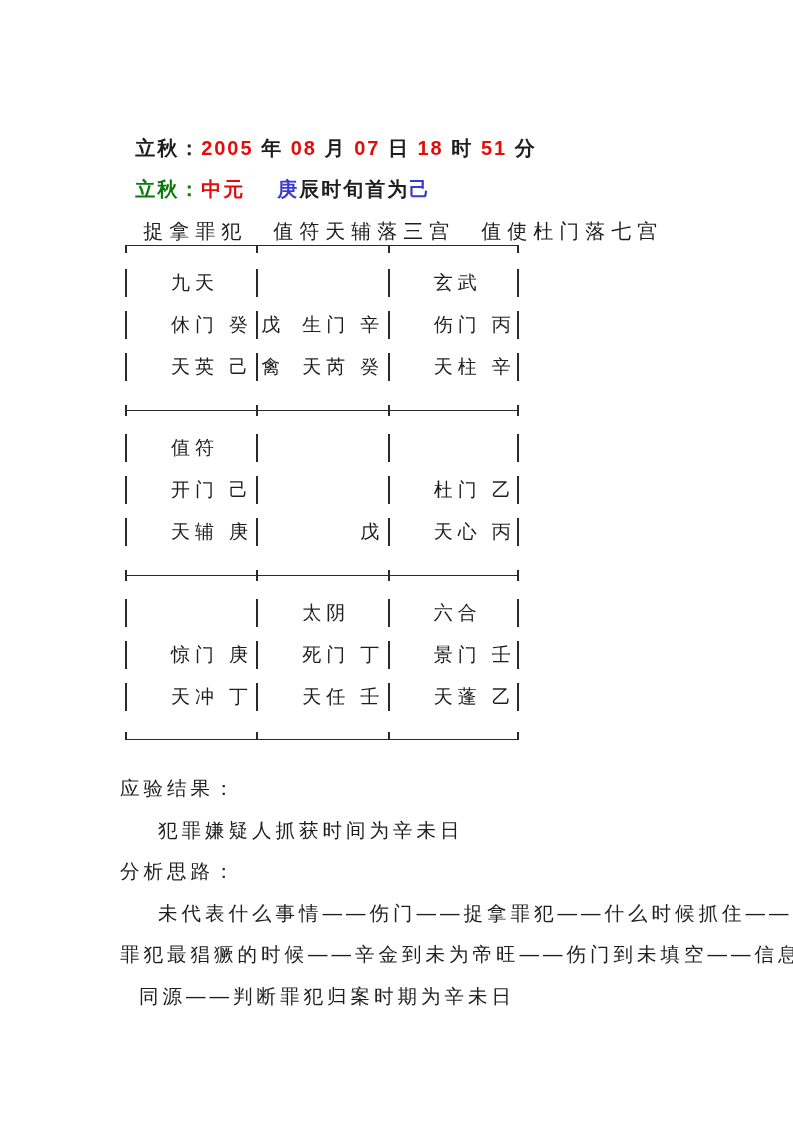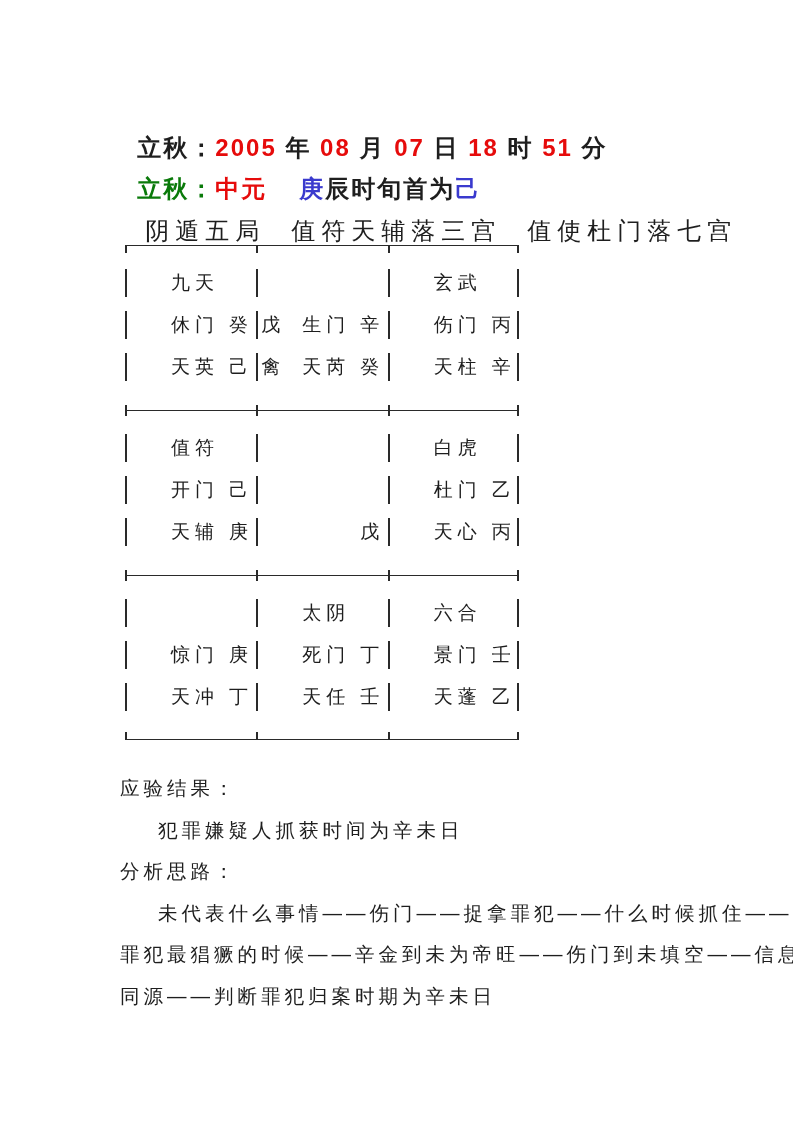--- a/index.html
+++ b/index.html
@@ -2,21 +2,21 @@
 <html><head>
 <meta charset="utf-8">
 <style>
   html,body{margin:0;padding:0;}
   body{
     width:793px;height:1122px;background:#ffffff;position:relative;
     font-family:"Liberation Sans","DejaVu Sans",sans-serif;color:#1e1e1e;
     overflow:hidden;
   }
   
-  .hdr{position:absolute;left:120px;white-space:pre;font-size:24px;line-height:28px;}
+  .hdr{position:absolute;left:120px;white-space:pre;font-size:20px;line-height:28px;}
   .hdr.bold{font-weight:700;letter-spacing:2px;}
   #hdr1{top:106px;}
   #hdr2{top:147px;text-align:center;}
   #hdr3{top:189px;font-weight:400;letter-spacing:6px;}
   #hdr3 span{margin-right:26px;}
   #hdr3 span:last-child{margin-right:9px;}
   #hdr2 .gap{margin-left:32px;}
   
   .grid{position:absolute;left:125px;top:245px;width:394px;height:496px;font-size:19px;}
   .hline{position:absolute;left:0;width:394px;height:1px;background:#2a2a2a;}
@@ -41,35 +41,35 @@
   .cl .main{position:absolute;left:46px;letter-spacing:5px;white-space:pre;}
   .cl .stem{position:absolute;right:8px;}
   
   .para{position:absolute;left:120px;font-size:19.5px;letter-spacing:4px;white-space:pre;line-height:28px;}
   .para.indent{left:158px;}
   #res-h{top:774px;}
   #res-b{top:816px;}
   #ana-h{top:857px;}
   #ana-1{top:899px;}
   #ana-2{top:940px;}
-  #ana-3{top:982px;}
+  #ana-3{top:982px;margin-left:19px;}
 </style>
 </head>
 <body>
 
 <div id="hdr1" class="hdr bold">
   <span style="color: rgb(30, 30, 30);">立秋：</span><span style="color: rgb(230, 11, 11);">2005 </span><span style="color: rgb(30, 30, 30);">年 </span><span style="color: rgb(230, 11, 11);">08 </span><span style="color: rgb(30, 30, 30);">月 </span><span style="color: rgb(230, 11, 11);">07 </span><span style="color: rgb(30, 30, 30);">日 </span><span style="color: rgb(230, 11, 11);">18 </span><span style="color: rgb(30, 30, 30);">时 </span><span style="color: rgb(230, 11, 11);">51 </span><span style="color: rgb(30, 30, 30);">分</span>
 </div>
 
 <div id="hdr2" class="hdr bold">
   <span style="color: rgb(10, 122, 10);">立秋：</span><span style="color: rgb(230, 11, 11);">中元</span><span class="gap" style="color: rgb(58, 58, 206);">庚</span><span style="color: rgb(30, 30, 30);">辰时旬首为</span><span style="color: rgb(58, 58, 206);">己</span>
 </div>
 
 <div id="hdr3" class="hdr">
-  <span>阴遁五局</span><span>值符天辅落三宫</span><span>值使杜门落七宫</span>
+  <span>捉拿罪犯</span><span>值符天辅落三宫</span><span>值使杜门落七宫</span>
 </div>
 
 <div class="grid">
 
   <div class="hline t" style="top:0">
       <i></i>
       <i></i>
       <i></i>
       <i></i>
     </div>
@@ -199,23 +199,20 @@
       </div>
   </div>
   <div class="cell" style="left:131.3px;top:165px">
     <div class="cl r0"></div>
     <div class="cl r1"></div>
     <div class="cl r2">
         <span class="stem">戊</span>
       </div>
   </div>
   <div class="cell" style="left:262.7px;top:165px">
-    <div class="cl r0">
-        <span class="main">白虎</span>
-      </div>
     <div class="cl r1">
         <span class="main">杜门</span>
         <span class="stem">乙</span>
       </div>
     <div class="cl r2">
         <span class="main">天心</span>
         <span class="stem">丙</span>
       </div>
   </div>
   <div class="cell" style="left:0;top:330px">

